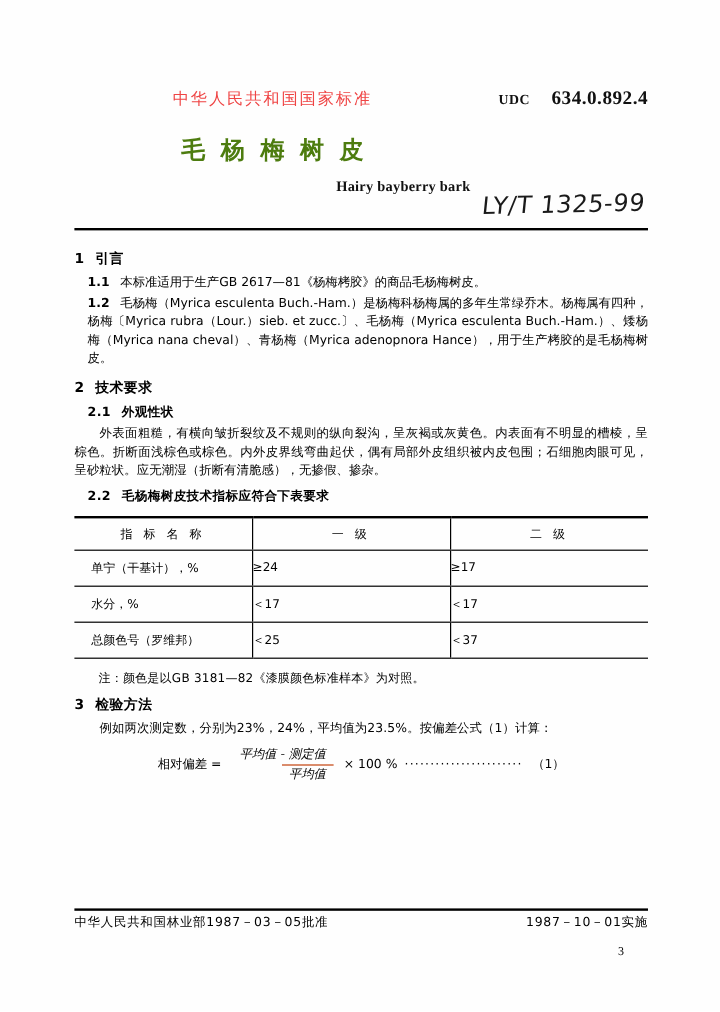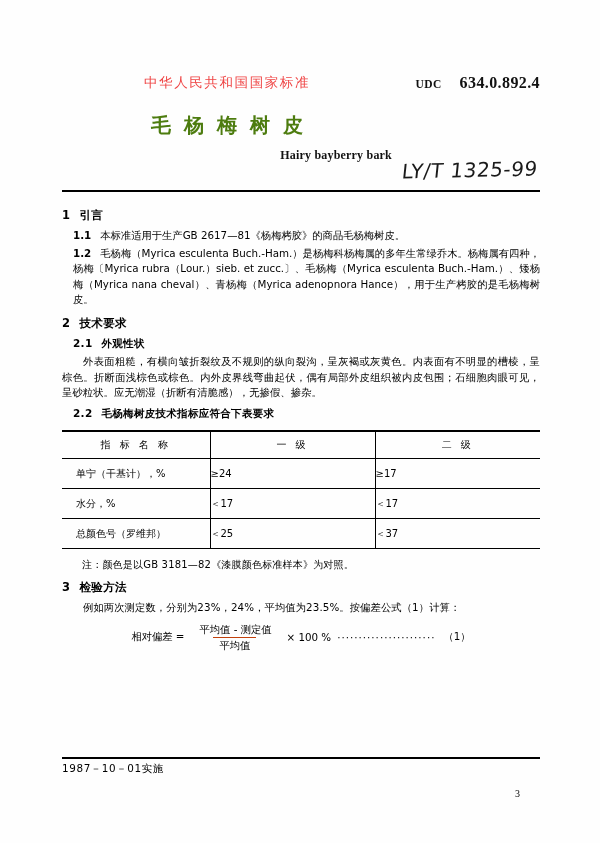--- a/index.html
+++ b/index.html
@@ -200,23 +200,24 @@
     align-items: center;
     justify-content: center;
     margin: 7px 0 0 0;
     font-family: "DejaVu Sans", "Liberation Sans", sans-serif;
     font-size: 10.3px;
   }
   .f-lhs { margin-right: 4px; }
   .frac {
     display: inline-flex;
     flex-direction: column;
-    align-items: flex-start;
+    align-items: flex-end;
     margin: 0 5px;
     line-height: 13px;
+    font-style: italic;
   }
   .frac .numer { padding: 0 6px 1px 6px; }
   .frac .denom { padding: 1px 6px 0 6px; border-top: 1px solid #c2410c; margin-left: 20px; }
   .f-rhs { margin-left: 4px; }
   .dots { letter-spacing: 1px; margin: 0 4px 0 6px; }
   .f-tag { margin-left: 4px; }
 
   
   .rule-bot {
     position: absolute;
@@ -329,18 +330,19 @@
           <span class="denom">平均值</span>
         </span>
         <span class="f-rhs">× 100 %</span>
         <span class="dots">·······················</span>
         <span class="f-tag">（1）</span>
       </div>
     </div>
 
     <div class="rule-bot"></div>
     <div class="footer">
+      <span>中华人民共和国林业部1987－03－05批准</span>
       <span>1987－10－01实施</span>
     </div>
     <div class="pageno">3</div>
 
   </div>
 </div>
 
 </body></html>

